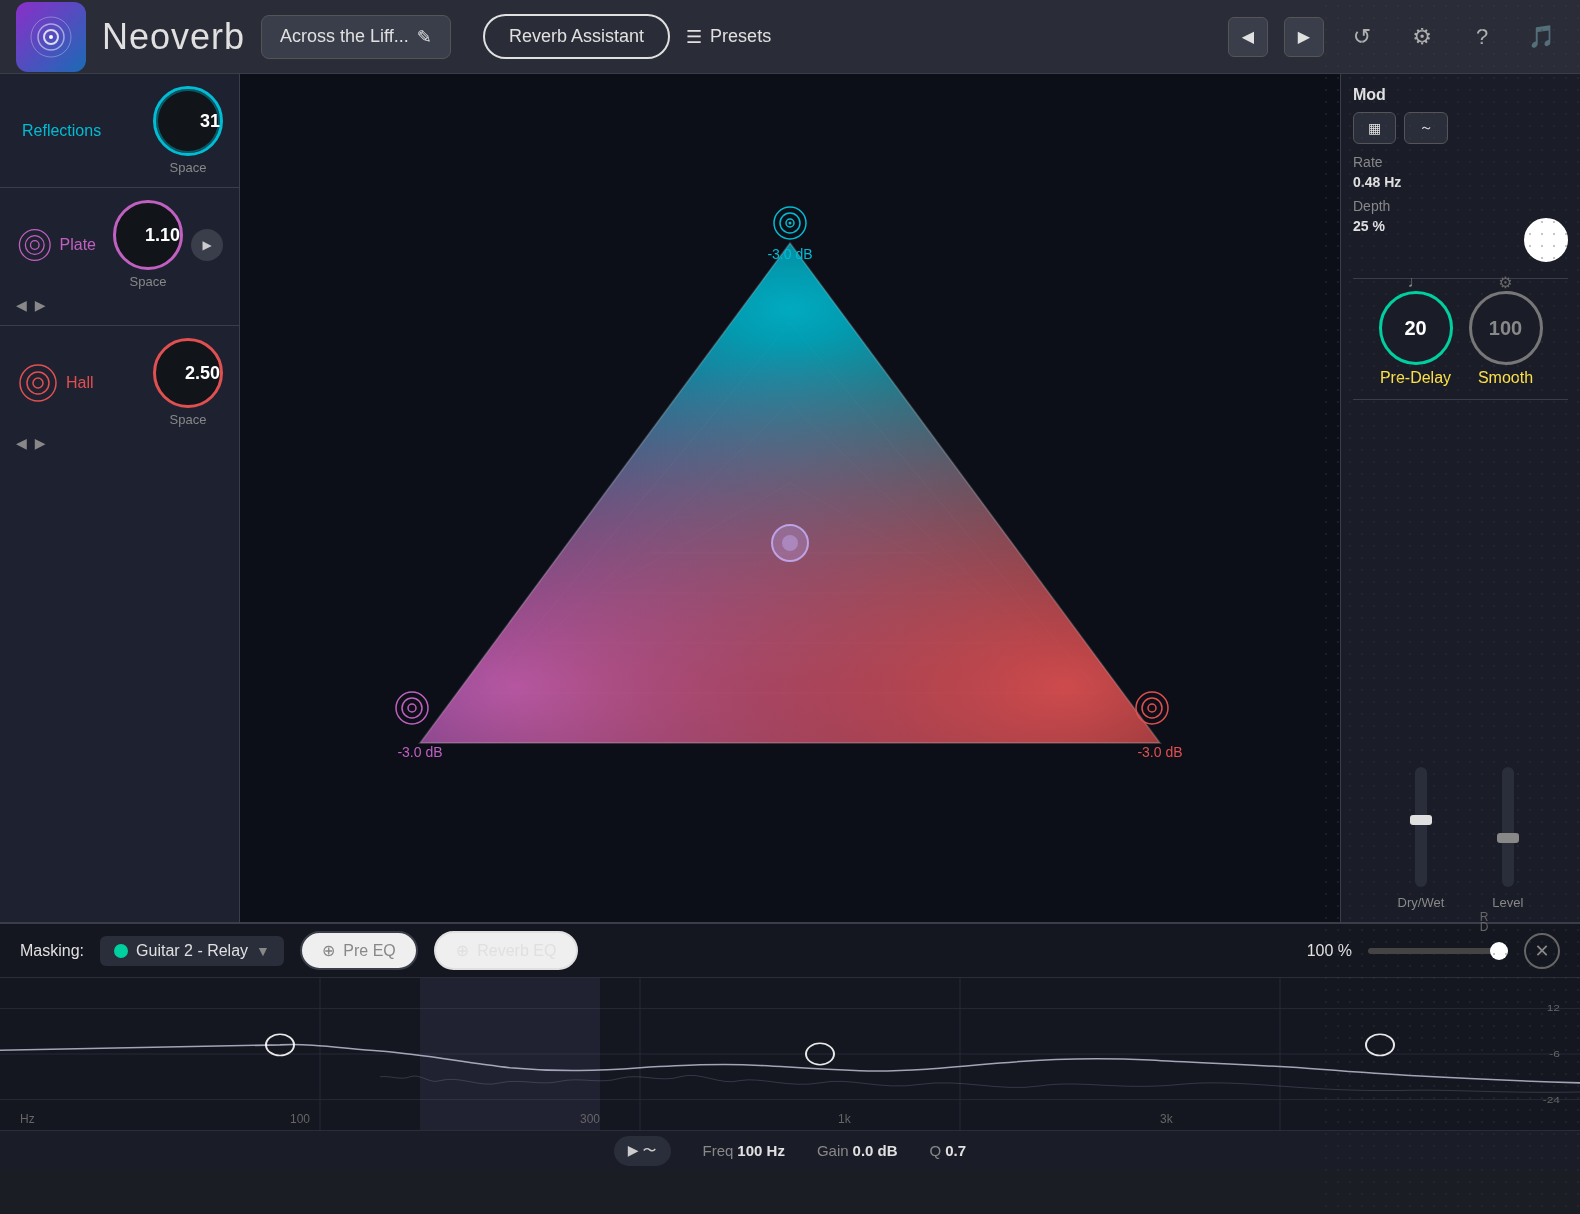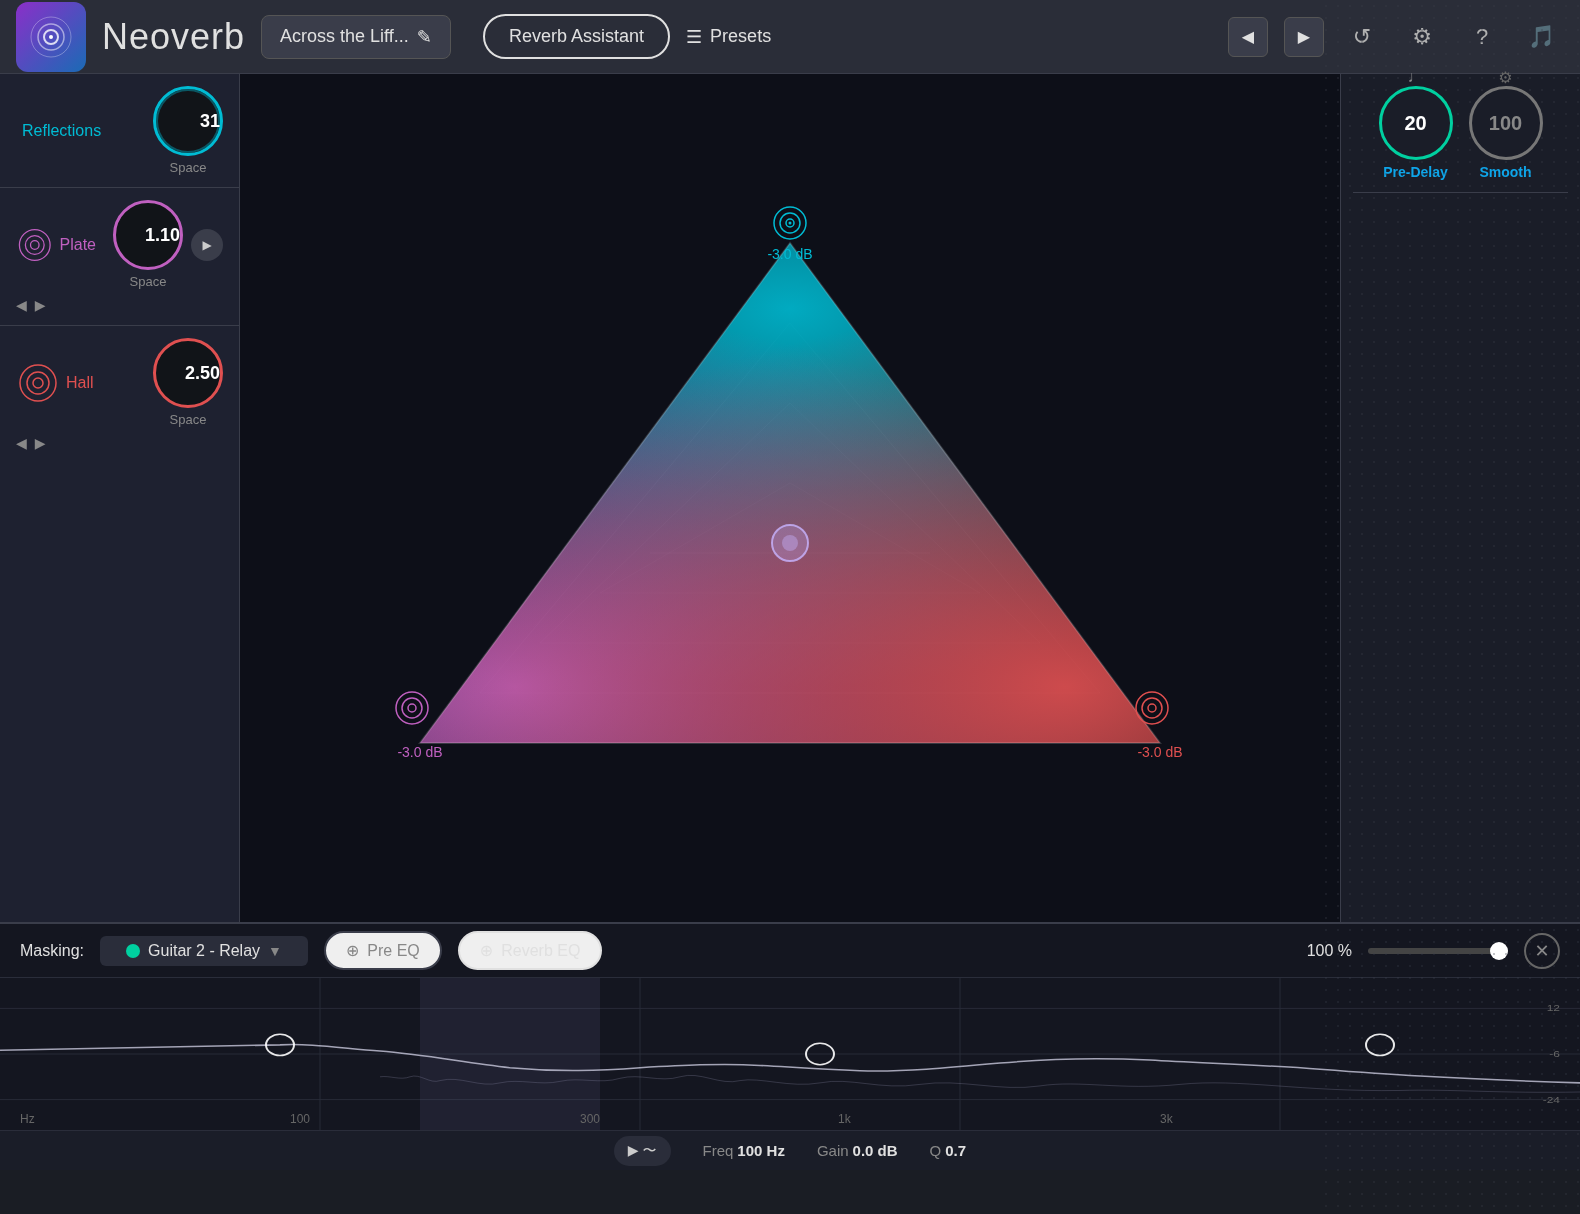--- a/index.html
+++ b/index.html
@@ -273,24 +273,23 @@
       position: relative;
     }
     .small-knob-active {
       border: 3px solid #00d0a0;
     }
     .small-knob-gray {
       border: 3px solid #777;
       color: #888;
     }
     .small-knob-label {
-      font-size: 14px;
-      color: #0ea5e9;
+      font-size: 16px;
+      color: #fde047;
       text-align: center;
-      font-weight: bold;
     }
 
     .fader-row {
       display: flex;
       gap: 24px;
       justify-content: center;
       align-items: flex-end;
       flex: 1;
     }
     .fader-track {
@@ -335,21 +334,21 @@
     .masking-label {
       font-size: 16px;
       color: #e0e0e0;
     }
     .masking-source {
       display: flex;
       align-items: center;
       gap: 8px;
       background: #2a2d3a;
       border-radius: 6px;
-      padding: 6px 26px;
+      padding: 6px 14px;
       cursor: pointer;
     }
     .masking-dot {
       width: 14px;
       height: 14px;
       border-radius: 50%;
       background: #00d0a0;
     }
     .masking-source-name {
       font-size: 16px;
@@ -627,20 +626,41 @@
 
       <circle cx="550" cy="360" r="18" fill="rgba(200,180,255,0.25)" stroke="rgba(200,180,255,0.8)" stroke-width="2"></circle>
       <circle cx="550" cy="360" r="8" fill="rgba(200,180,255,0.4)"></circle>
     </svg>
   </div>
 
   <div class="right-panel">
 
     <div class="dot-grid"></div>
 
+    <div class="mod-section">
+      <div class="mod-title">Mod</div>
+      <div class="mod-toggle-row">
+        <button class="mod-toggle-btn">▦</button>
+        <button class="mod-toggle-btn">～</button>
+      </div>
+      <div class="mod-param">
+        <span class="mod-param-label">Rate</span>
+      </div>
+      <div class="mod-param" style="margin-bottom:8px;">
+        <span class="mod-param-value">0.48 Hz</span>
+      </div>
+      <div class="mod-param">
+        <span class="mod-param-label">Depth</span>
+      </div>
+      <div class="mod-param">
+        <span class="mod-param-value">25 %</span>
+
+        <div style="width:44px;height:44px;border-radius:50%;background:white;border:3px solid #fff;margin-left:auto;"></div>
+      </div>
+    </div>
 
     <div class="small-knob-row">
       <div class="small-knob-container">
         <div style="position:relative;">
           <span style="position:absolute;top:-18px;left:50%;transform:translateX(-50%);font-size:16px;color:#888;">♩</span>
           <div class="small-knob small-knob-active">
             <span>20</span>
           </div>
         </div>
         <span class="small-knob-label">Pre-Delay</span>
@@ -649,20 +669,38 @@
         <div style="position:relative;">
           <span style="position:absolute;top:-18px;left:50%;transform:translateX(-50%);font-size:16px;color:#666;">⚙</span>
           <div class="small-knob small-knob-gray">
             <span>100</span>
           </div>
         </div>
         <span class="small-knob-label">Smooth</span>
       </div>
     </div>
 
+    <div class="fader-row">
+      <div style="position:relative;display:flex;flex-direction:column;align-items:center;gap:8px;">
+        <div class="fader-track">
+          <div class="fader-thumb" style="top:40%;background:#e0e0e0;"></div>
+        </div>
+        <span class="fader-label">Dry/Wet</span>
+      </div>
+      <div style="position:relative;">
+        <div style="position:absolute;right:-20px;top:10px;font-size:12px;color:#666;">D</div>
+        <div style="position:absolute;right:-20px;top:55%;font-size:12px;color:#666;">R</div>
+      </div>
+      <div style="display:flex;flex-direction:column;align-items:center;gap:8px;">
+        <div class="fader-track">
+          <div class="fader-thumb" style="top:55%;background:#888;"></div>
+        </div>
+        <span class="fader-label">Level</span>
+      </div>
+    </div>
   </div>
 
 </div>
 
 <div class="bottom-panel">
 
   <div class="bottom-toolbar">
     <span class="masking-label">Masking:</span>
     <div class="masking-source">
       <div class="masking-dot"></div>

